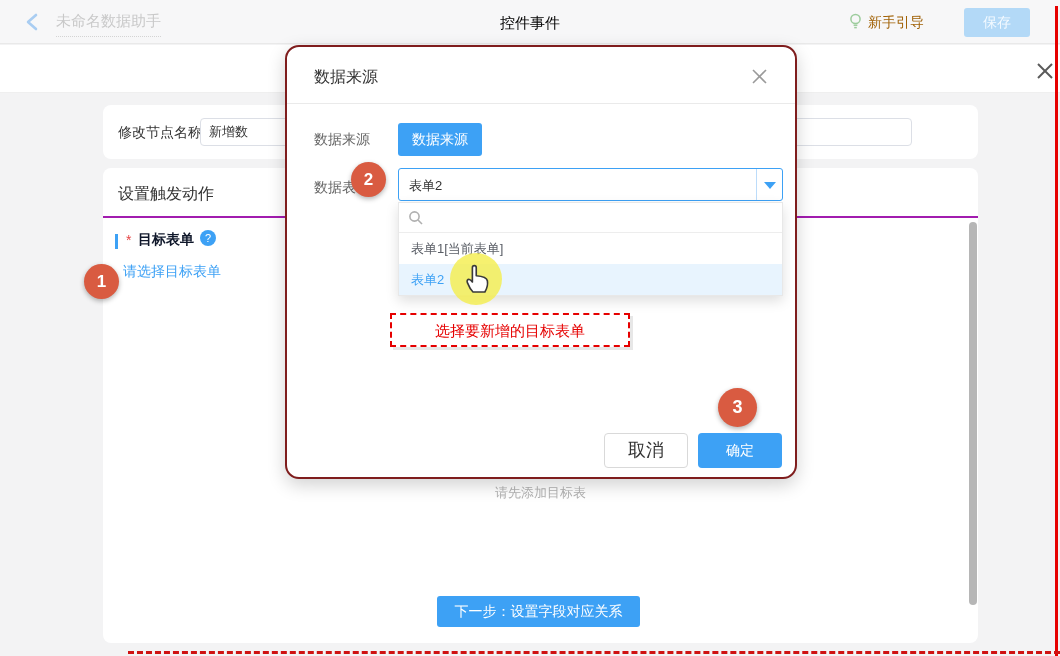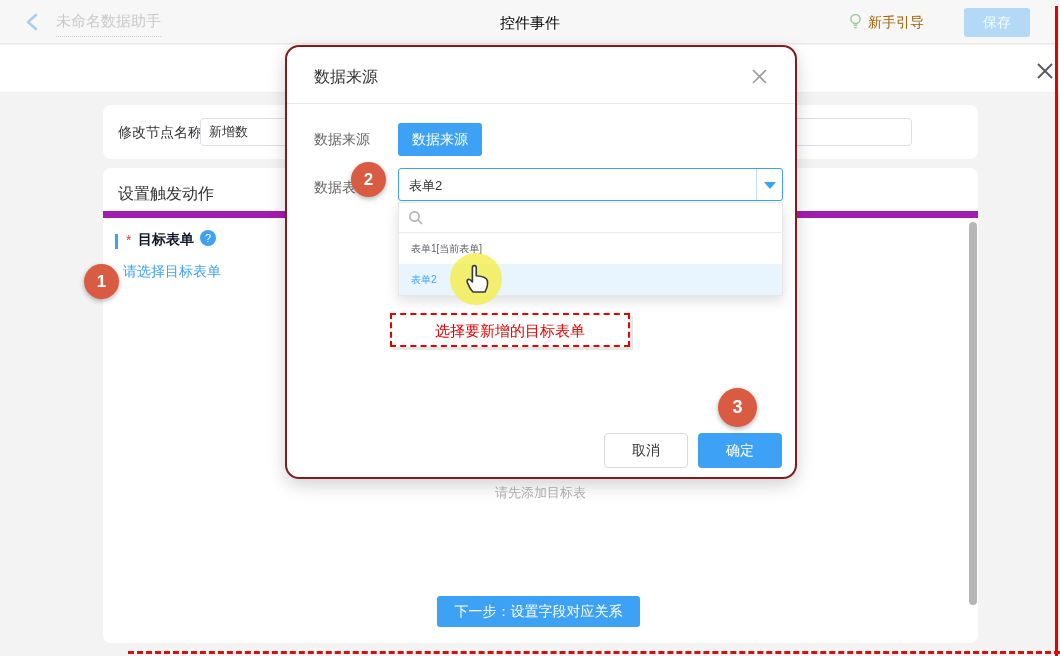--- a/index.html
+++ b/index.html
@@ -28,21 +28,21 @@
                 color:#5a5a5a; cursor:pointer; }
 
   
   .card { position:absolute; background:#fff; border-radius:8px; }
   .card1 { left:103px; top:105px; width:875px; height:54px; }
   .card1-label { position:absolute; left:15px; top:19px; font-size:14px; color:#333; }
   .node-input { position:absolute; left:97px; top:13px; width:712px; height:28px;
                 border:1px solid #dcdfe6; border-radius:4px; font-size:13px; color:#333;
                 padding:0 8px; outline:none; font-family:inherit; }
   .card2 { left:103px; top:168px; width:875px; height:475px; }
-  .card2-header { height:50px; border-bottom:7px solid #a21caf; }
+  .card2-header { height:50px; border-bottom:2px solid #a21caf; }
   .card2-title { position:absolute; left:15px; top:16px; font-size:16px; color:#333; }
   .field-bar { position:absolute; left:12px; top:66px; width:3px; height:15px; background:#3da1f5; }
   .req-star { position:absolute; left:23px; top:64px; color:#e64545; font-size:14px; }
   .field-label { position:absolute; left:35px; top:63px; font-size:14px; color:#0f172a; font-weight:bold; }
   .help-dot { position:absolute; left:97px; top:62px; width:16px; height:16px; border-radius:50%;
               background:#3da1f5; color:#fff; font-size:11px; text-align:center; line-height:16px; cursor:pointer; }
   .target-link { position:absolute; left:20px; top:95px; font-size:14px; color:#3da1f5; cursor:pointer; }
   .empty-hint { position:absolute; left:0; width:875px; top:316px; text-align:center;
                 font-size:13px; color:#b2b2b2; }
   .next-btn { position:absolute; left:334px; top:428px; width:203px; height:31px;
@@ -71,28 +71,28 @@
                        border-left:1px solid #bcdcfa; }
   .caret-down { position:absolute; left:7px; top:13px; width:0; height:0;
                 border-left:6px solid transparent; border-right:6px solid transparent;
                 border-top:7px solid #3da1f5; }
   .dropdown { position:absolute; left:111px; top:155px; width:385px; background:#fff;
               border:1px solid #e8e8e8; box-shadow:0 5px 12px rgba(0,0,0,.13); }
   .search-row { position:relative; height:30px; border-bottom:1px solid #ededed; }
   .search-icon { position:absolute; left:9px; top:7px; width:16px; height:16px; }
   .search-input { position:absolute; left:30px; top:2px; width:340px; height:26px; border:none;
                   outline:none; font-size:13px; font-family:inherit; }
-  .opt { height:31px; line-height:31px; padding-left:12px; font-size:10px; color:#5a5e66; cursor:pointer; }
+  .opt { height:31px; line-height:31px; padding-left:12px; font-size:13px; color:#5a5e66; cursor:pointer; }
   .opt.selected { background:#e8f4fe; color:#3da1f5; }
   .callout { position:absolute; left:103px; top:266px; width:240px; height:34px;
              border:2px dashed #e60000; background:#fff; color:#e60000; font-size:15px;
              text-align:center; line-height:31px; box-shadow:3px 3px 0 rgba(160,160,160,.25); }
   .cancel-btn { position:absolute; left:317px; top:386px; width:84px; height:35px;
                 background:#fff; border:1px solid #d9d9d9; border-radius:4px; color:#333;
-                font-size:14px; text-align:center; line-height:33px; cursor:pointer; }
+                font-size:18px; text-align:center; line-height:33px; cursor:pointer; }
   .confirm-btn { position:absolute; left:411px; top:386px; width:84px; height:35px;
                  background:#3da1f5; border:none; border-radius:4px; color:#fff;
                  font-size:14px; line-height:35px; cursor:pointer; }
 
   
   .badge { position:absolute; border-radius:50%; background:#d95b41; color:#fff;
            font-weight:bold; display:flex; align-items:center; justify-content:center;
            box-shadow:0 2px 5px rgba(0,0,0,.3); }
   .badge1 { left:84px; top:264px; width:35px; height:35px; font-size:17px; z-index:6; }
   .badge2 { left:351px; top:162px; width:35px; height:35px; font-size:17px; z-index:20; }

